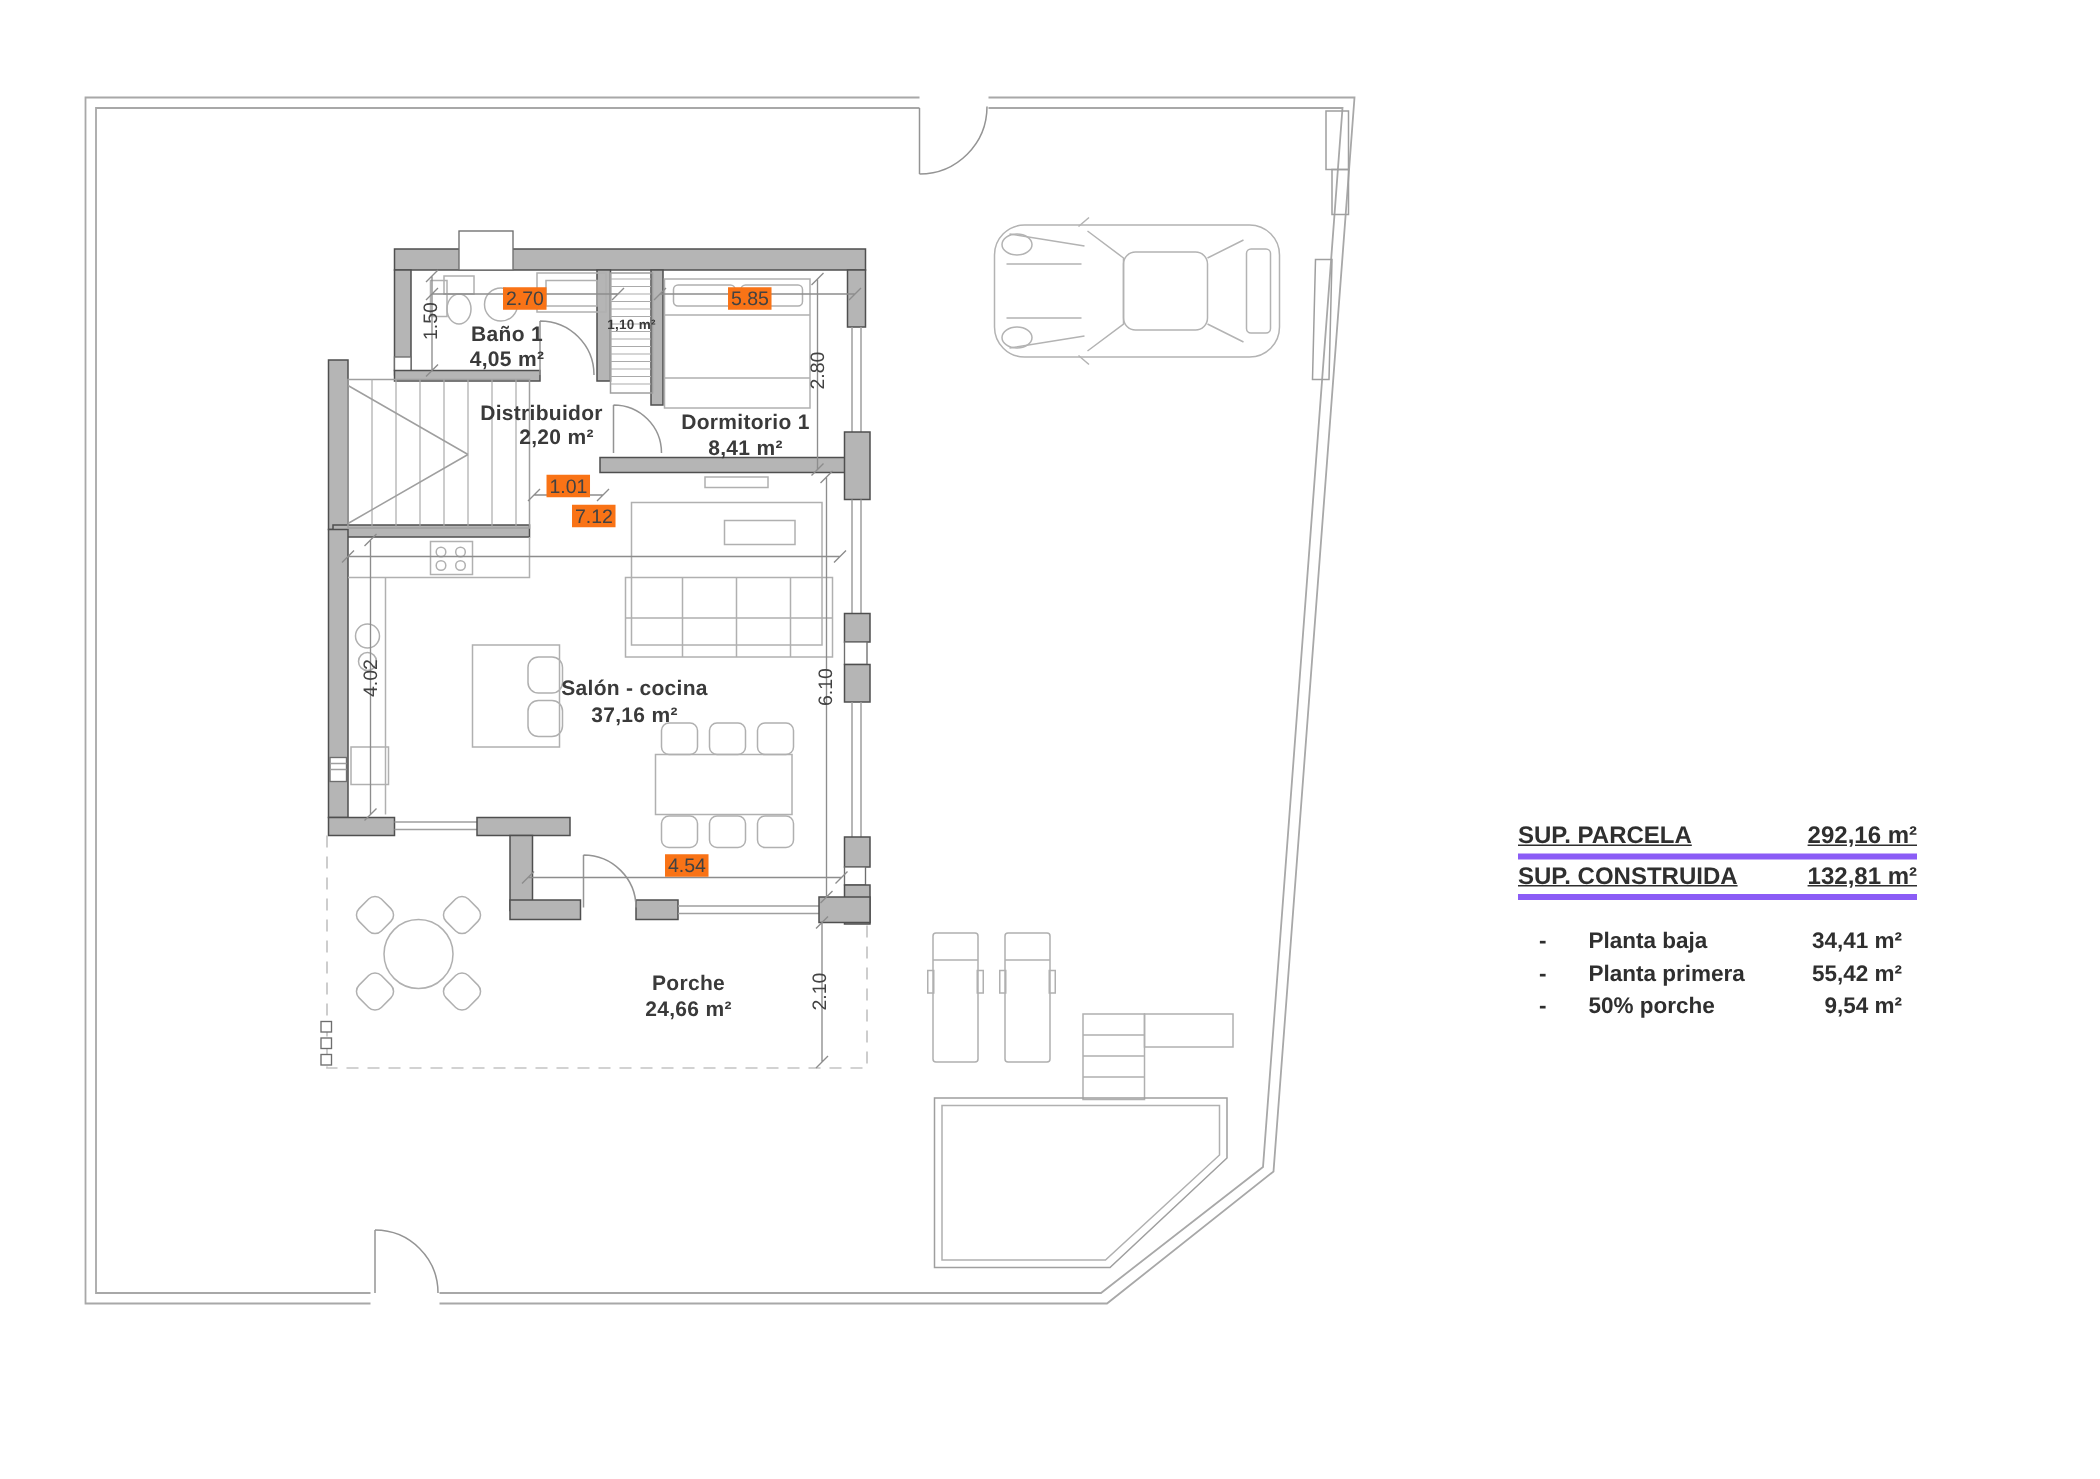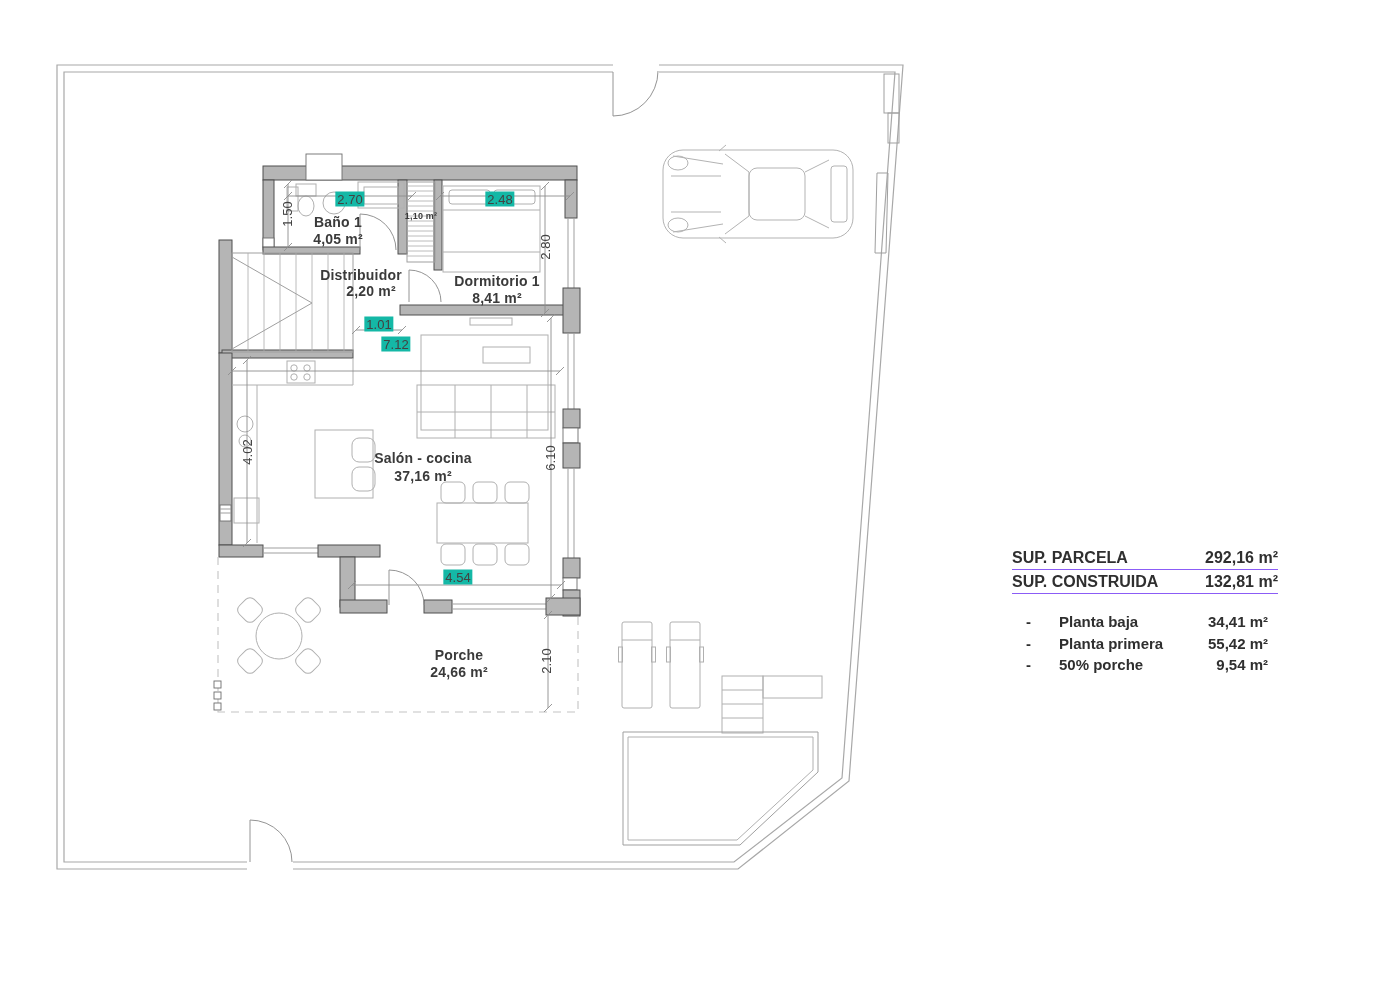--- a/index.html
+++ b/index.html
@@ -22,31 +22,32 @@
 
   
   .lbl {
     position:absolute; transform:translate(-50%,-50%);
     font-weight:bold; color:#3a3a3a; font-size:14px; white-space:nowrap;
     letter-spacing:.2px;
   }
   .tiny { font-size:9px; }
   .dim {
     position:absolute; transform:translate(-50%,-50%);
-    font-size:13px; color:#424242; background:#14b8a6; padding:0 2px;
+    font-size:13px; color:#424242; background:#f97316; padding:0 2px;
     white-space:nowrap;
   }
   .dim.v { transform:translate(-50%,-50%) rotate(-90deg); background:transparent; }
 
   
   .summary { position:absolute; left:1012px; top:546px; width:266px; color:#2f2f2f; }
   .srow.head {
     display:flex; justify-content:space-between; align-items:flex-start;
     font-size:16px; font-weight:bold; line-height:23px;
-    border-bottom:1px solid #8b5cf6;
+    border-bottom:4px solid #8b5cf6;
+    text-decoration:underline;
   }
   .sitems { margin-top:17px; }
   .srow.item { display:flex; font-size:15px; font-weight:600; line-height:21.5px; padding-left:14px; }
   .srow.item .dash { width:33px; }
   .srow.item .ilabel { flex:1; }
   .srow.item .val { padding-right:10px; }
 </style>
 </head>
 <body>
 
@@ -253,21 +254,21 @@
 <div class="lbl" style="left:371px; top:291px;">2,20 m²</div>
 <div class="lbl" style="left:497px; top:281px;">Dormitorio 1</div>
 <div class="lbl" style="left:497px; top:298px;">8,41 m²</div>
 <div class="lbl" style="left:423px; top:458px;">Salón - cocina</div>
 <div class="lbl" style="left:423px; top:476px;">37,16 m²</div>
 <div class="lbl" style="left:459px; top:655px;">Porche</div>
 <div class="lbl" style="left:459px; top:672px;">24,66 m²</div>
 <div class="lbl tiny" style="left:421px; top:187px;margin-top:29px;">1,10 m²</div>
 
 <div class="dim" style="left:350px; top:199px;">2.70</div>
-<div class="dim" style="left:500px; top:199px;">2.48</div>
+<div class="dim" style="left:500px; top:199px;">5.85</div>
 <div class="dim v" style="left:287px; top:214px;">1.50</div>
 <div class="dim v" style="left:545px; top:247px;">2.80</div>
 <div class="dim" style="left:379px; top:324px;">1.01</div>
 <div class="dim" style="left:396px; top:344px;">7.12</div>
 <div class="dim v" style="left:247px; top:452px;">4.02</div>
 <div class="dim v" style="left:550px; top:458px;">6.10</div>
 <div class="dim" style="left:458px; top:577px;">4.54</div>
 <div class="dim v" style="left:546px; top:661px;">2.10</div>
 
 <div class="summary">

